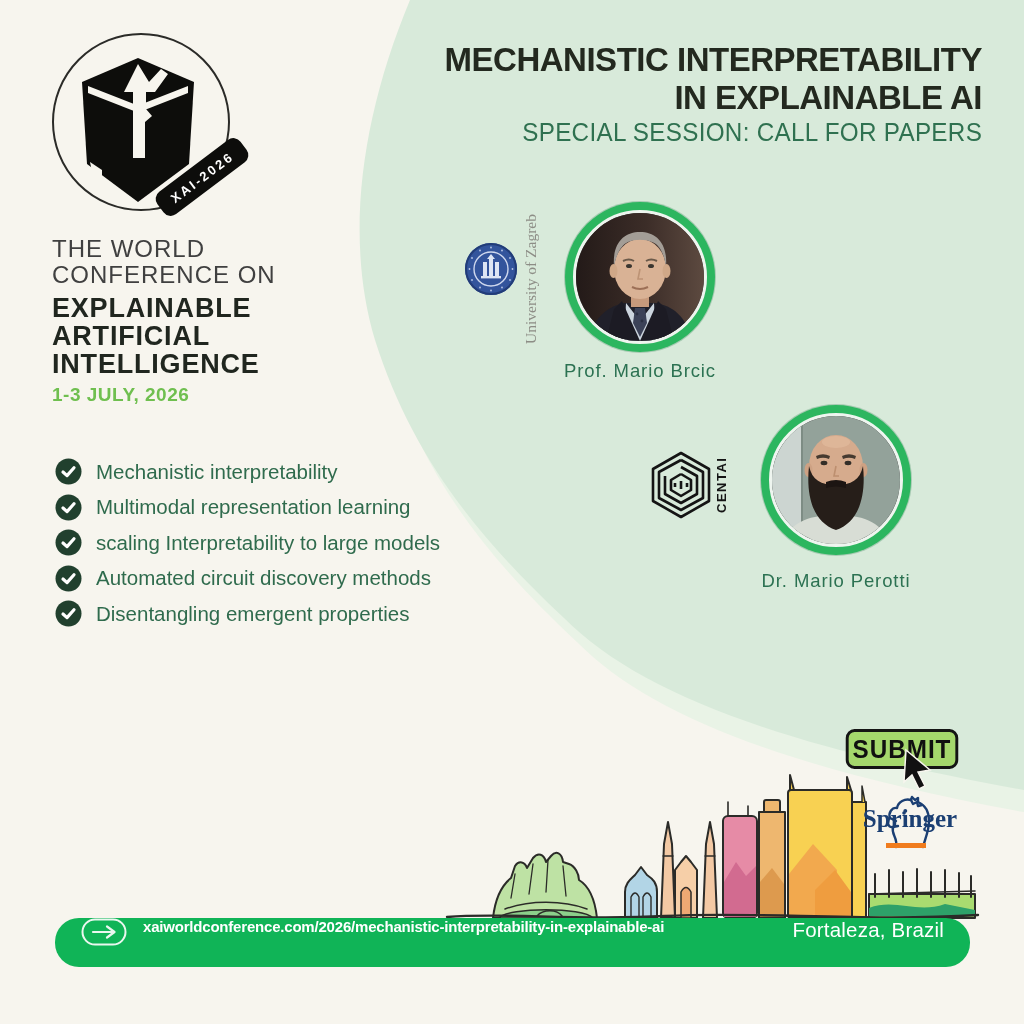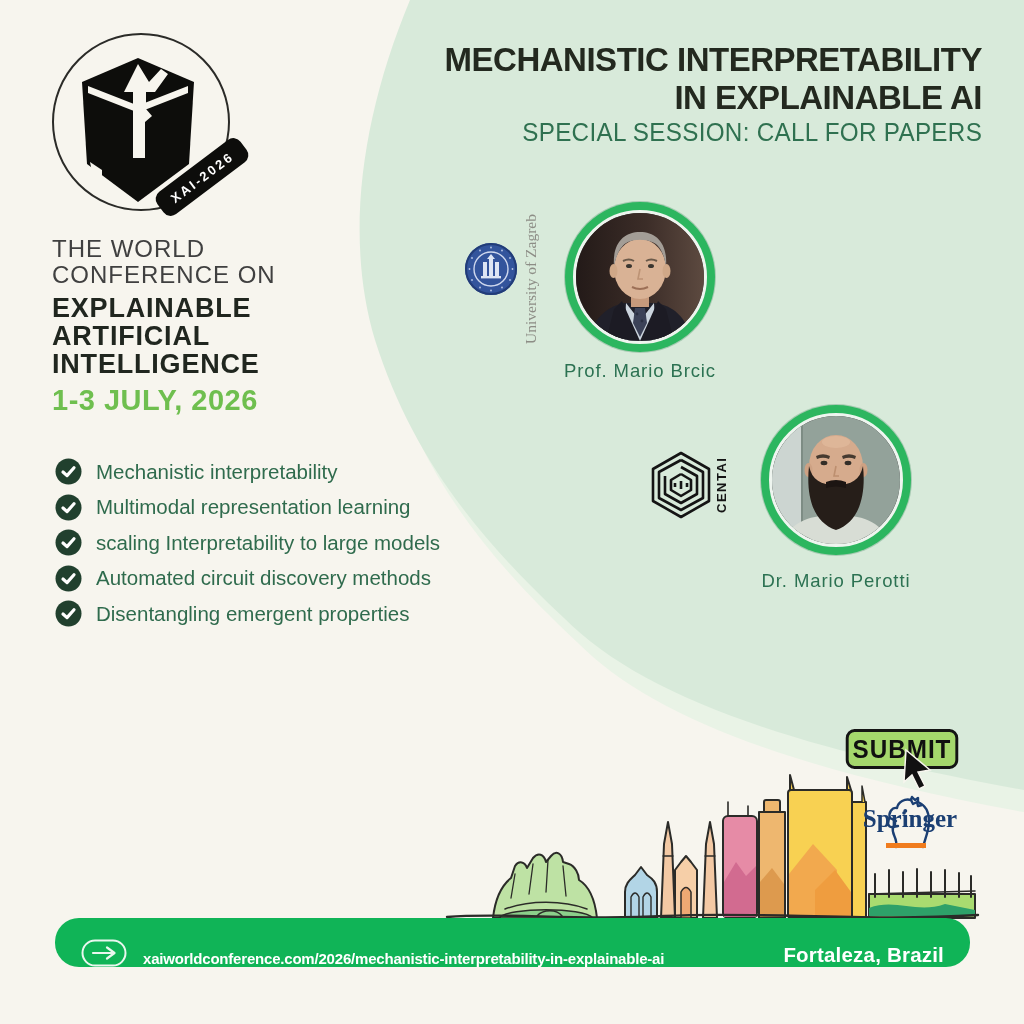--- a/index.html
+++ b/index.html
@@ -8,21 +8,21 @@
   .abs{position:absolute;}
   
   .bg{left:0;top:0;}
   
   .logo-badge{left:150px;top:163px;width:104px;height:28px;background:#0d0d0b;border-radius:9px;
     color:#fff;font-size:13px;font-weight:bold;letter-spacing:2.5px;display:flex;align-items:center;
     justify-content:center;transform:rotate(-37deg);}
   
   .pretitle{left:52px;top:236px;color:#404040;font-size:24px;font-weight:500;letter-spacing:1px;line-height:26px;}
   .conf-title{left:52px;top:294px;color:#20261f;font-size:27px;font-weight:900;letter-spacing:.8px;line-height:28px;}
-  .conf-dates{left:52px;top:384px;color:#6fbf4f;font-size:29px;font-weight:900;letter-spacing:.5px;}
+  .conf-dates{left:52px;top:384px;color:#6fbf4f;font-size:19px;font-weight:900;letter-spacing:.5px;}
   
   .topics{left:55px;top:458px;}
   .topic{display:flex;align-items:center;gap:14px;height:27px;margin-bottom:8.5px;}
   .topic-label{color:#2f6b4d;font-size:20.5px;}
   
   .session-title{right:42px;top:40px;text-align:right;color:#23291f;font-size:34px;font-weight:bold;
     letter-spacing:-0.5px;line-height:38px;transform:scaleX(.97);transform-origin:100% 50%;}
   .session-subtitle{right:42px;top:118px;text-align:right;color:#2f7150;font-size:25px;letter-spacing:.3px;
     transform:scaleX(.97);transform-origin:100% 50%;}
   
@@ -38,23 +38,23 @@
   
   .submit-btn{left:844px;top:729px;width:116px;height:40px;background:#a4d76c;border:3px solid #141414;
     border-radius:9px;box-sizing:border-box;display:flex;align-items:center;justify-content:center;
     color:#101010;font-size:25px;font-weight:bold;letter-spacing:1px;font-family:"Liberation Sans",sans-serif;
     transform:scaleX(.97);padding:0;cursor:pointer;}
   
   .springer-word{left:852px;top:805px;width:116px;text-align:center;color:#1b3f73;font-size:25px;font-weight:bold;
     font-family:"Liberation Serif",serif;}
   
   .footer-bar{left:55px;top:918px;width:915px;height:49px;border-radius:24px;background:#10b457;
-    display:flex;align-items:flex-end;padding:0 26px;box-sizing:border-box;gap:16px;cursor:pointer;}
+    display:flex;align-items:flex-start;padding:0 26px;box-sizing:border-box;gap:16px;cursor:pointer;}
   .footer-url{color:#ffffff;font-size:15px;font-weight:bold;letter-spacing:-0.2px;white-space:nowrap;}
-  .footer-loc{margin-left:auto;color:#ffffff;font-size:20.5px;font-weight:bold;letter-spacing:.2px;white-space:nowrap;}
+  .footer-loc{margin-left:auto;color:#ffffff;font-size:20.5px;font-weight:normal;letter-spacing:.2px;white-space:nowrap;}
 </style>
 </head>
 <body>
 
 <div class="poster">
 
   <svg class="abs bg" width="1024" height="1024" viewBox="0 0 1024 1024">
     <path d="M424,0 C374,125 359,265 389,365 C424,477 484,555 578,643 C654,720 804,773 1040,815 L1040,0 Z" fill="#e9f3e6"></path>
     <path d="M410,0 C360,120 345,240 375,340 C410,450 470,530 564,618 C640,695 790,748 1024,790 L1024,0 Z" fill="#d8eada"></path>
   </svg>

